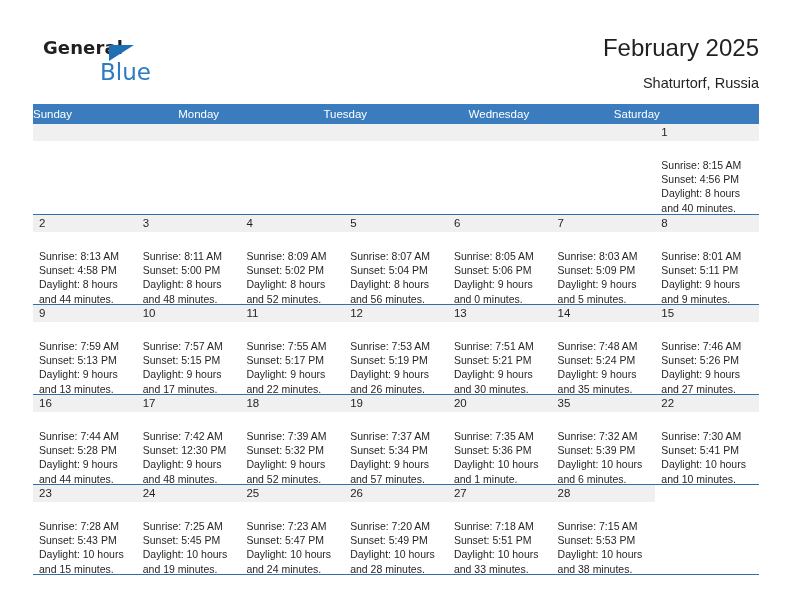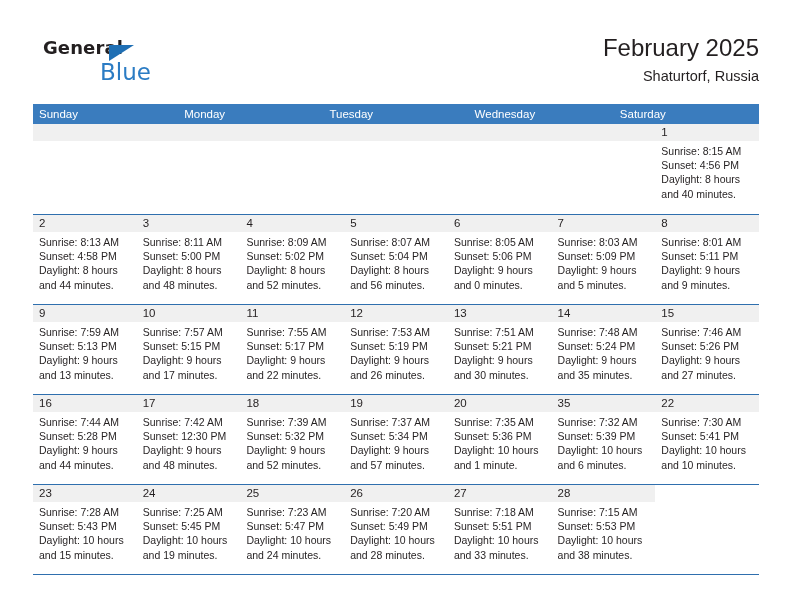--- a/index.html
+++ b/index.html
@@ -78,21 +78,21 @@
     font-size: 24px;
     color: #231f20;
     line-height: 34px;
     font-weight: 400;
     white-space: nowrap;
   }
   .location {
     font-size: 14.5px;
     color: #231f20;
     line-height: 22px;
-    margin-top: 0;
+    margin-top: 7px;
     font-weight: 400;
     white-space: nowrap;
   }
 
   
   .calendar {
     position: absolute;
     left: 33px;
     top: 104px;
     width: 726px;
@@ -101,21 +101,21 @@
     display: flex;
     background: #3a7cbe;
     height: 20px;
   }
   .weekday {
     flex: 1 1 0;
     min-width: 0;
     color: #ffffff;
     font-size: 11.5px;
     line-height: 20px;
-    padding-left: 6px;
+    padding-left: 0;
     box-sizing: border-box;
     white-space: nowrap;
   }
   .week-row {
     display: flex;
     height: 90px;
     border-top: 1.5px solid #2f6fae;
     box-sizing: border-box;
   }
   .week-row.first {
@@ -137,21 +137,21 @@
     line-height: 17px;
     color: #231f20;
   }
   .daycell.blank .datebar {
     background: #f0f0f0;
   }
   .daycell.void .datebar {
     background: #ffffff;
   }
   .daycell .info {
-    padding: 3px 6px 0 6px;
+    padding: 17px 6px 0 6px;
     font-size: 10.5px;
     line-height: 14.2px;
     color: #231f20;
   }
   .daycell .info div {
     white-space: nowrap;
     overflow: hidden;
   }
   .grid-bottom {
     border-top: 1.5px solid #2f6fae;

